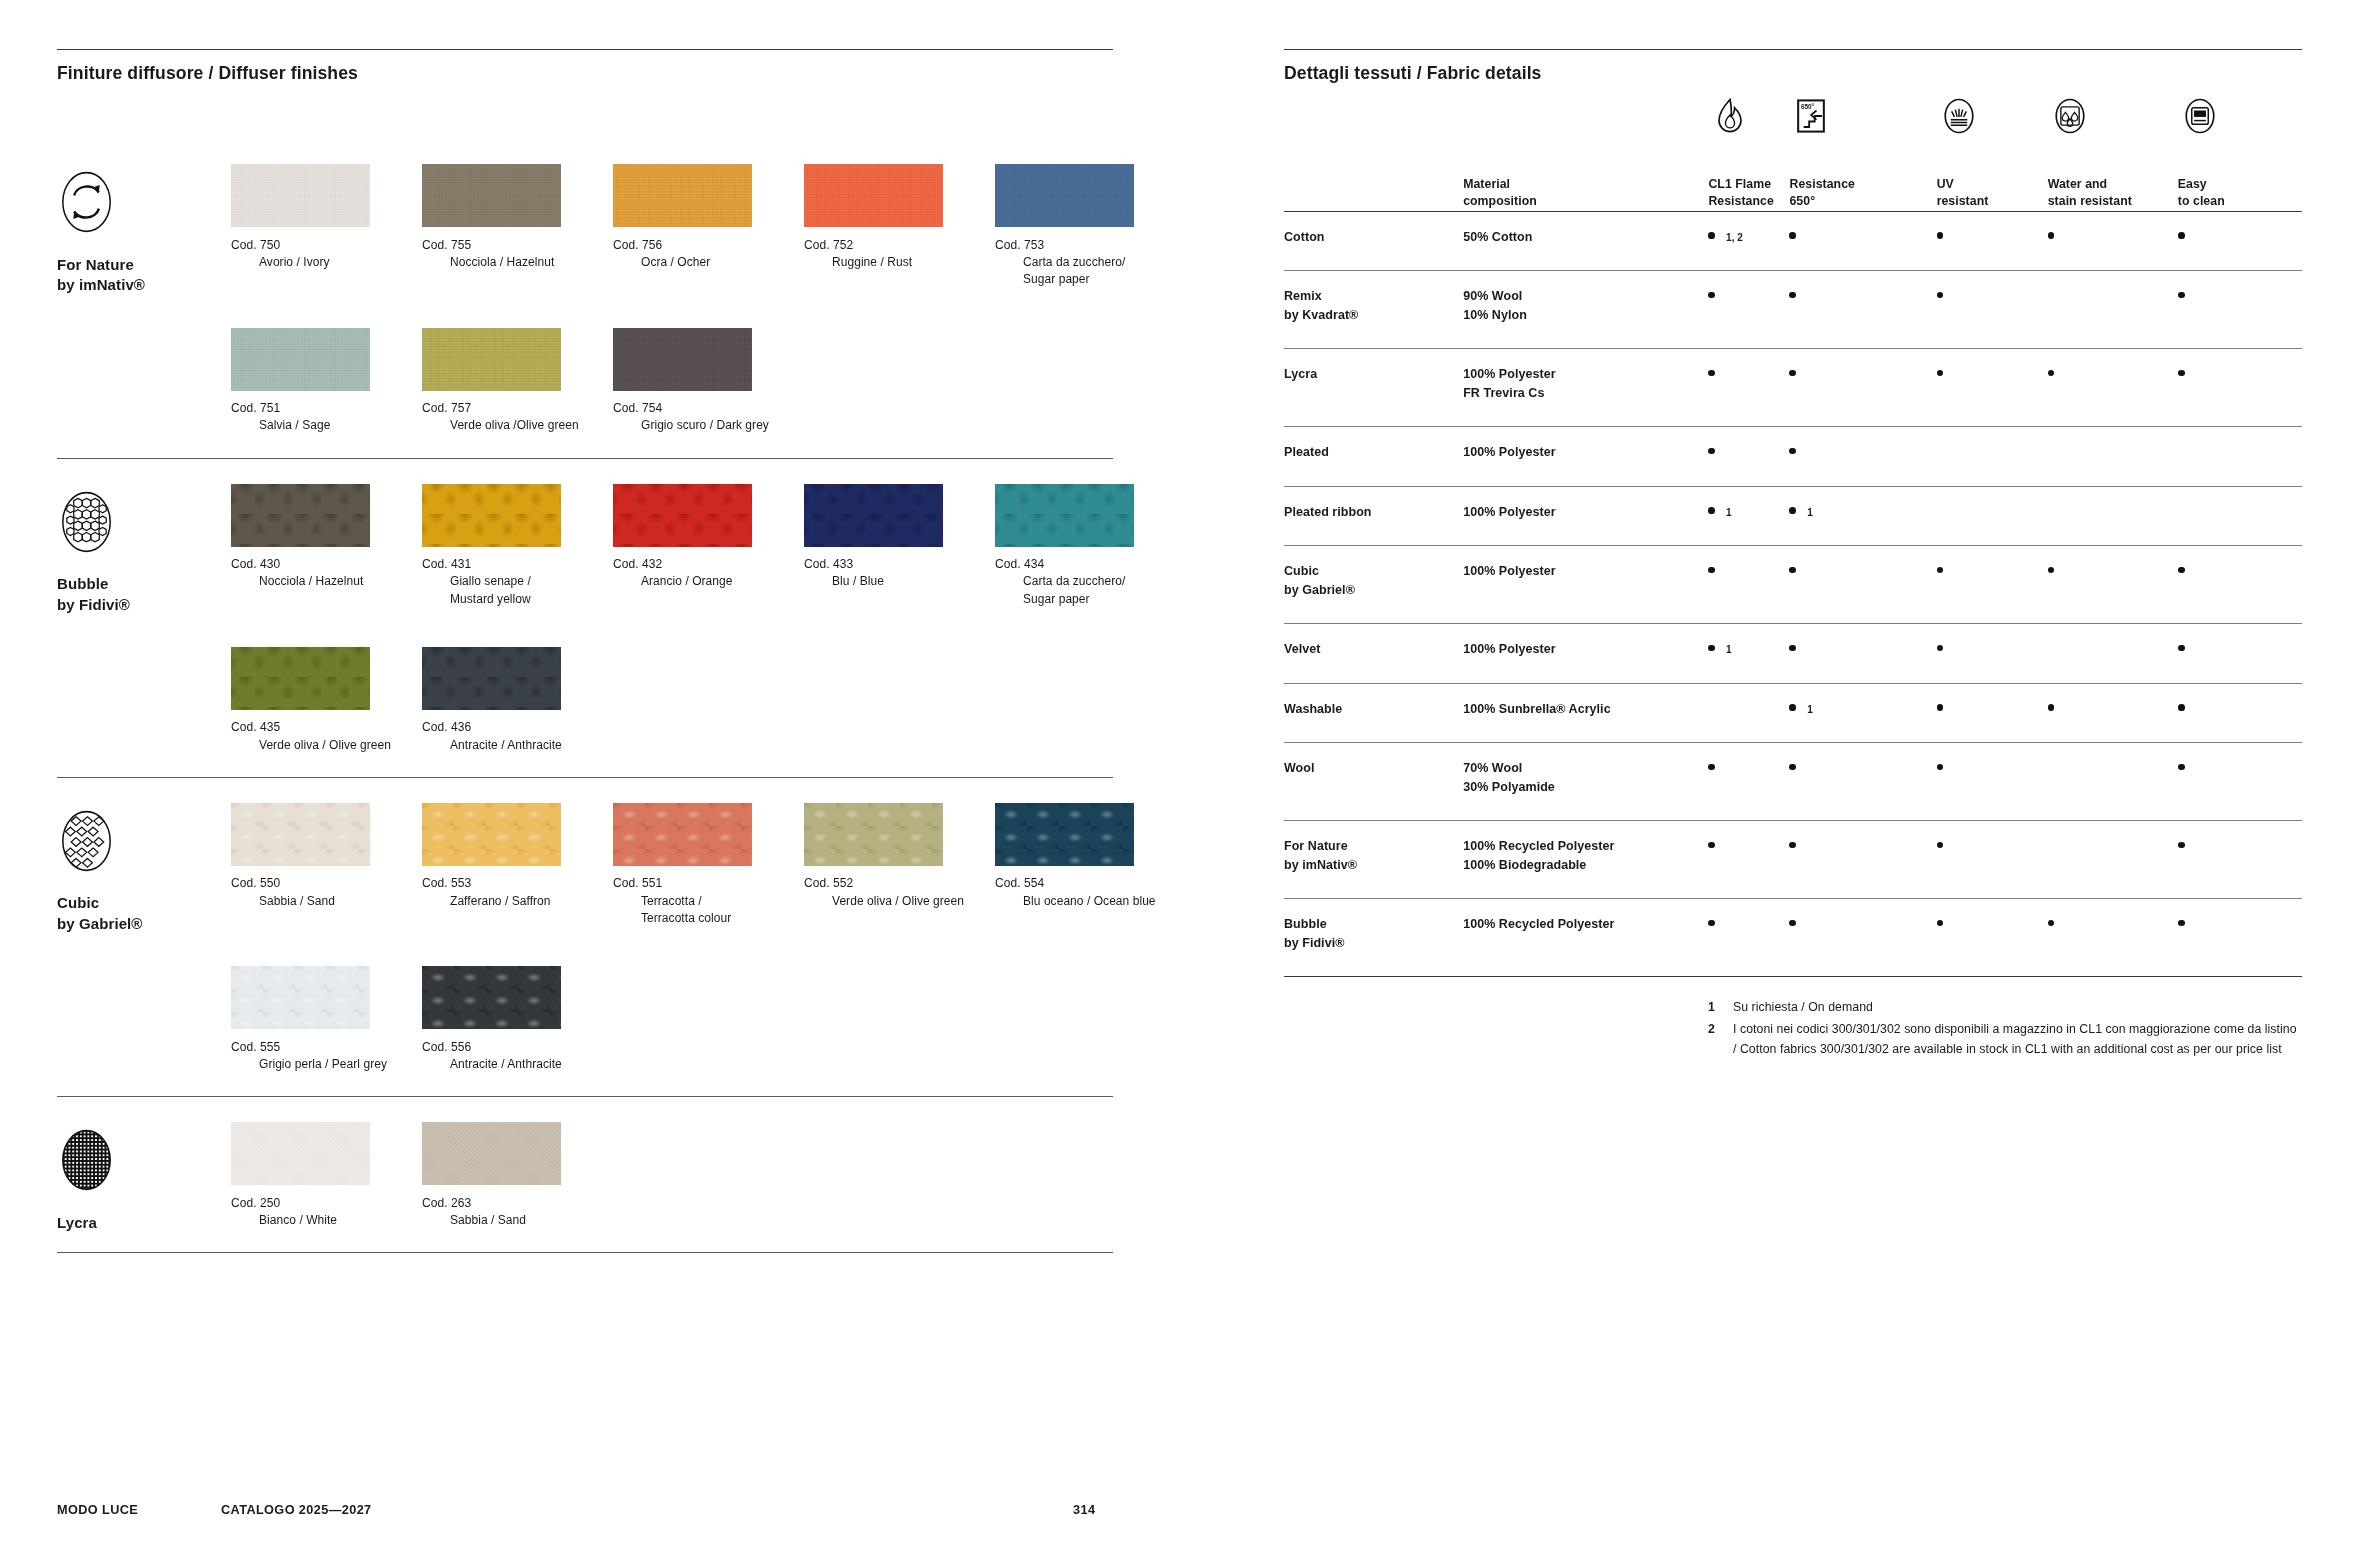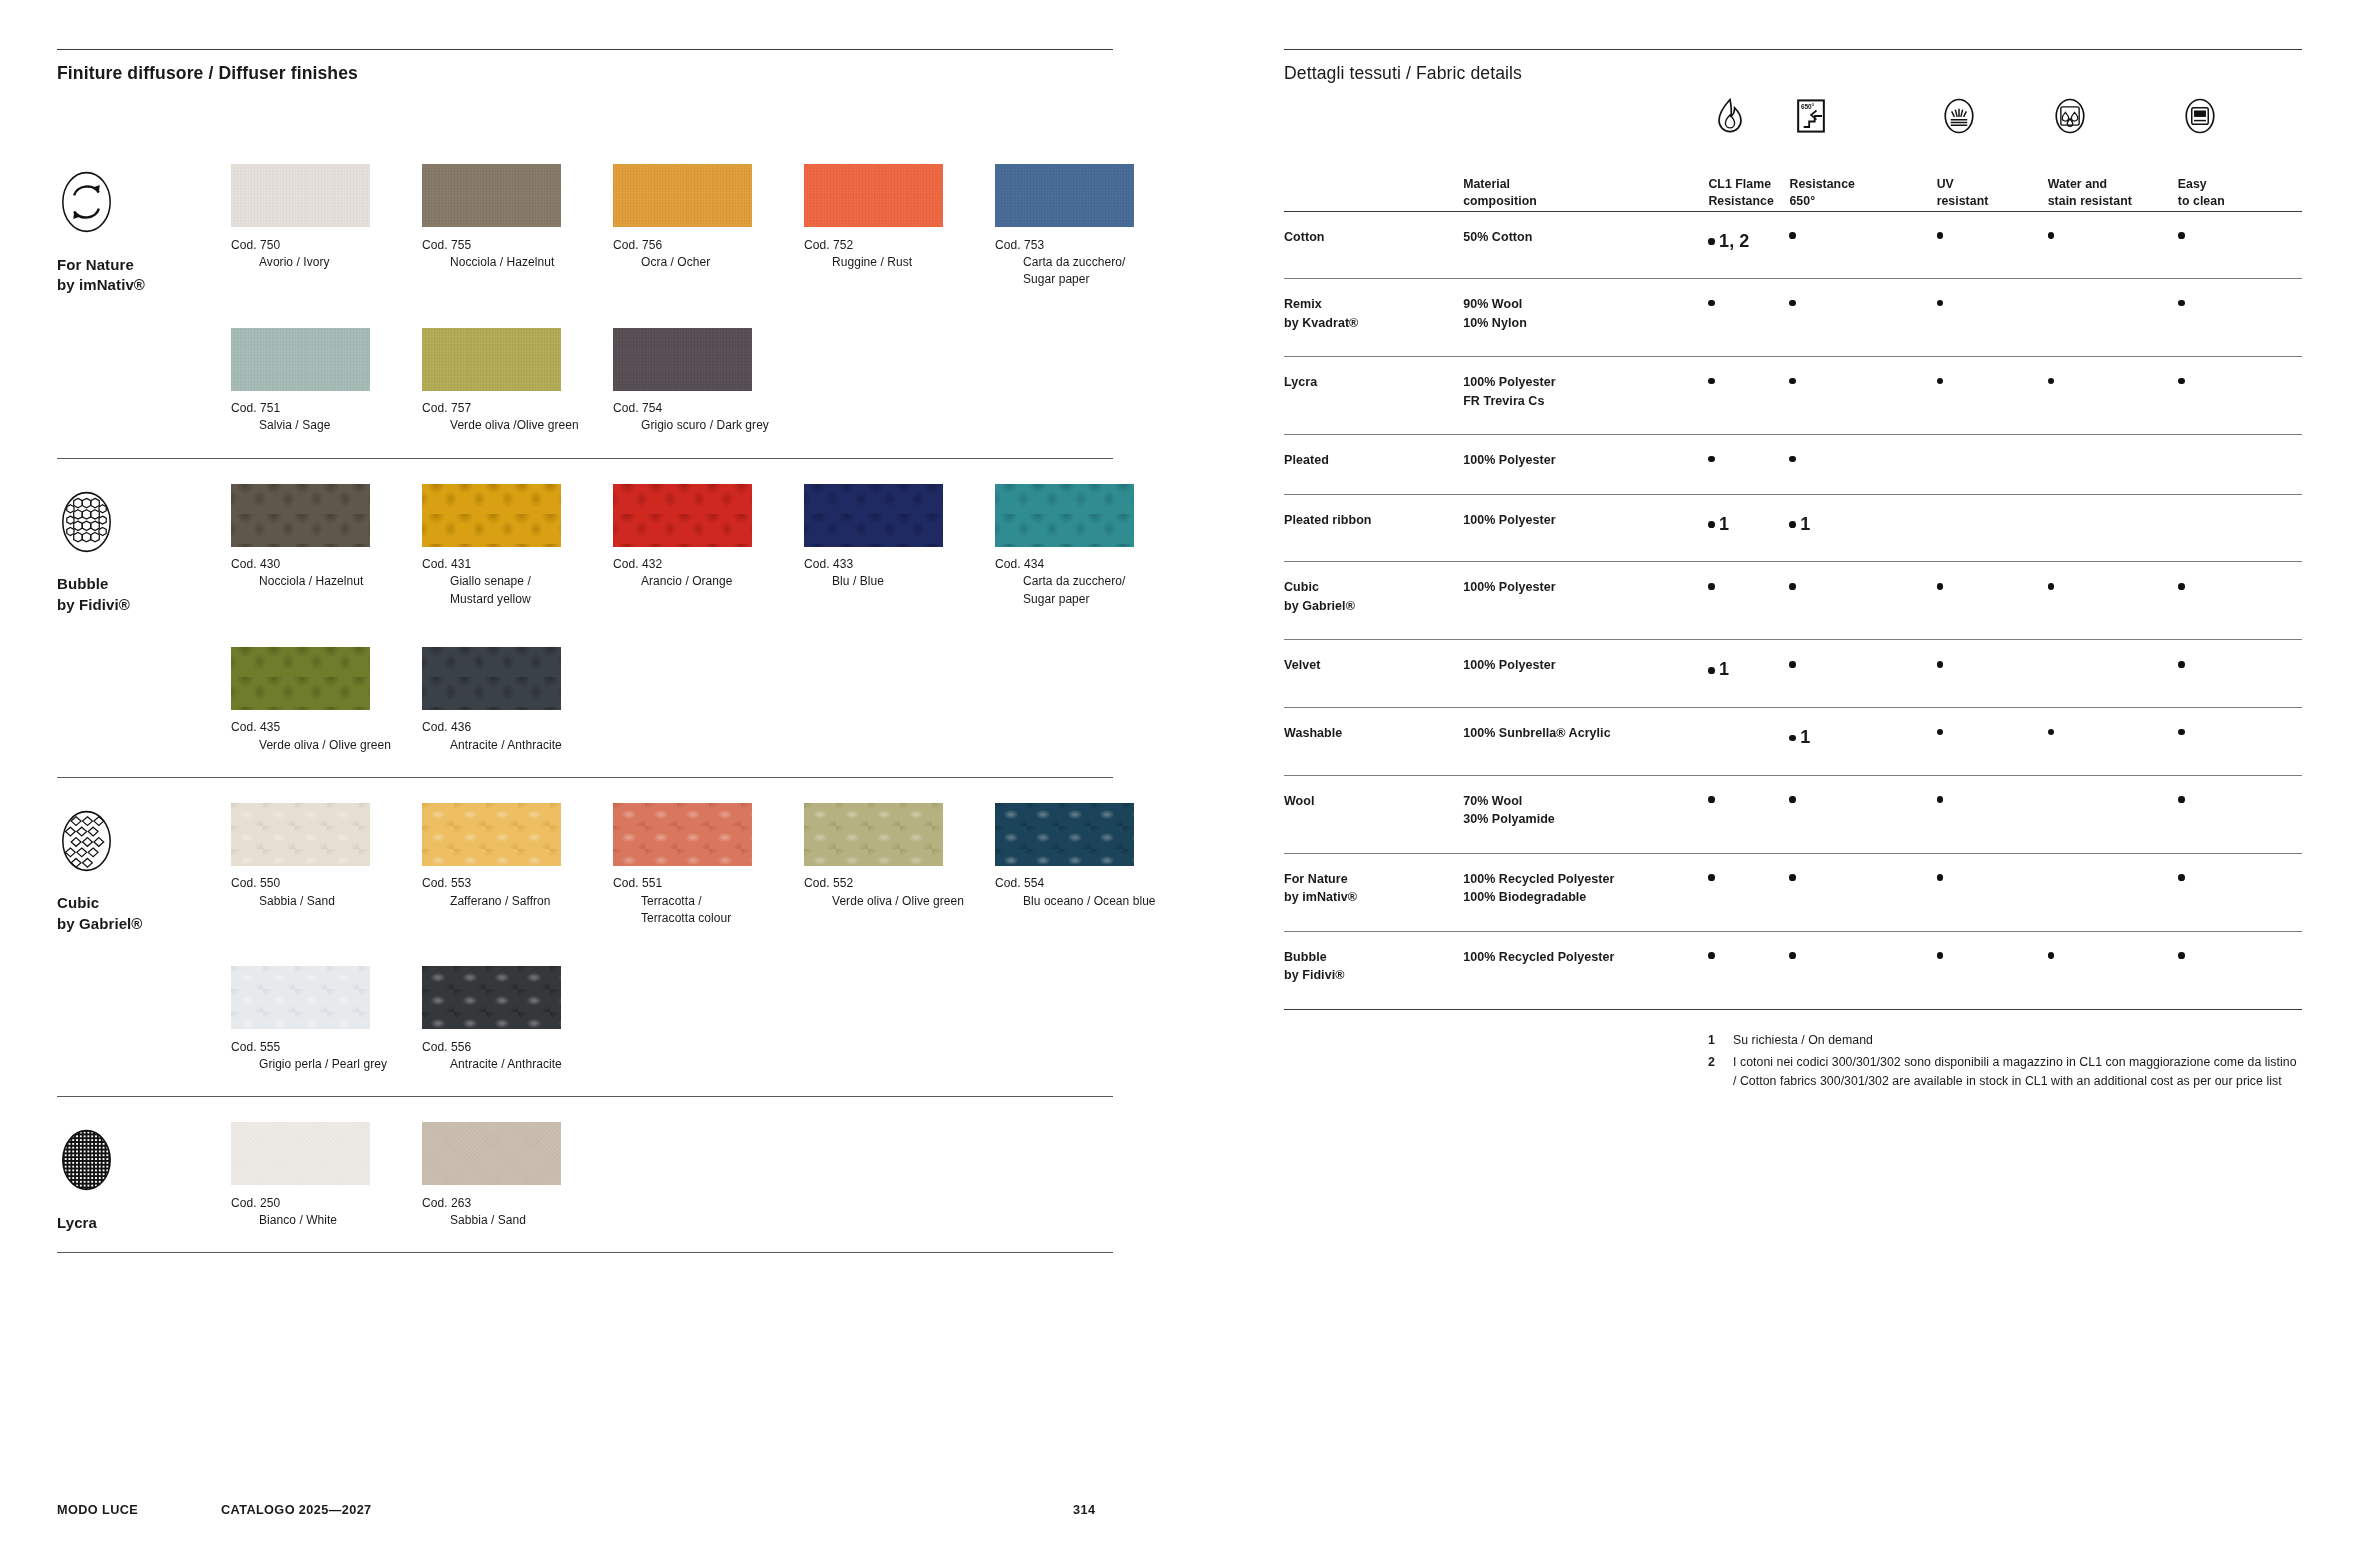--- a/index.html
+++ b/index.html
@@ -35,21 +35,21 @@
 
   .sw-grid{margin-left:174px;display:grid;grid-template-columns:repeat(5,177px);column-gap:0;row-gap:0;gap:14px;}
   .sw-cell{width:177px;}
   .sw-chip{width:139px;height:63px;margin-bottom:9.5px;border:0;}
   .sw-code{font-size:12px;line-height:1.44;letter-spacing:0.05px;}
   .sw-name{font-size:12px;line-height:1.44;letter-spacing:0.05px;margin-left:28px;}
   .sw-cell.row2{margin-top:25px;}
 
   
   .r-wrap{position:absolute;left:95px;top:49px;width:1018px;}
-  .r-title{font-size:17.6px;font-weight:normal;padding-top:13.3px;letter-spacing:0.1px;}
+  .r-title{font-size:17.6px;font-weight:bold;padding-top:13.3px;letter-spacing:0.1px;}
 
   table.fab{border-collapse:collapse;width:1018px;margin-top:9.5px;table-layout:fixed;}
   table.fab col.c-name{width:179px;}
   table.fab col.c-comp{width:245px;}
   table.fab col.c-m{width:81px;}
   table.fab col.c-m2{width:147px;}
   table.fab col.c-m3{width:111px;}
   table.fab col.c-m4{width:130px;}
   table.fab col.c-m5{width:124px;}
 
@@ -62,21 +62,21 @@
   tr.frow td{
     border-bottom:1px solid #7d7d7d;
     padding-top:16px;padding-bottom:24px;
     font-size:12.5px;line-height:1.48;letter-spacing:0.05px;
   }
   tr.frow.last td{border-bottom:1.5px solid #3a3a3a;}
   td.fname{font-weight:bold;}
   td.fcomp{font-weight:bold;}
   td.mark{font-weight:bold;}
   .dot{display:inline-block;width:6.7px;height:6.7px;border-radius:50%;background:#111;vertical-align:1.9px;}
-  .dot-sup{font-size:18px;margin-left:4px;}
+  .dot-sup{font-size:10px;margin-left:11px;}
 
   .notes{margin-top:21px;margin-left:424px;width:590px;}
   .note{display:flex;font-size:12.3px;line-height:1.62;margin-bottom:1.9px;letter-spacing:0.05px;}
   .note-num{font-weight:bold;width:25px;flex:0 0 25px;}
   .note-txt{flex:1;}
 
   
   .footer{position:absolute;bottom:49px;font-size:12.7px;font-weight:bold;letter-spacing:0.4px;}
   .ft-l1{left:57px;}
   .ft-l2{left:221px;}

